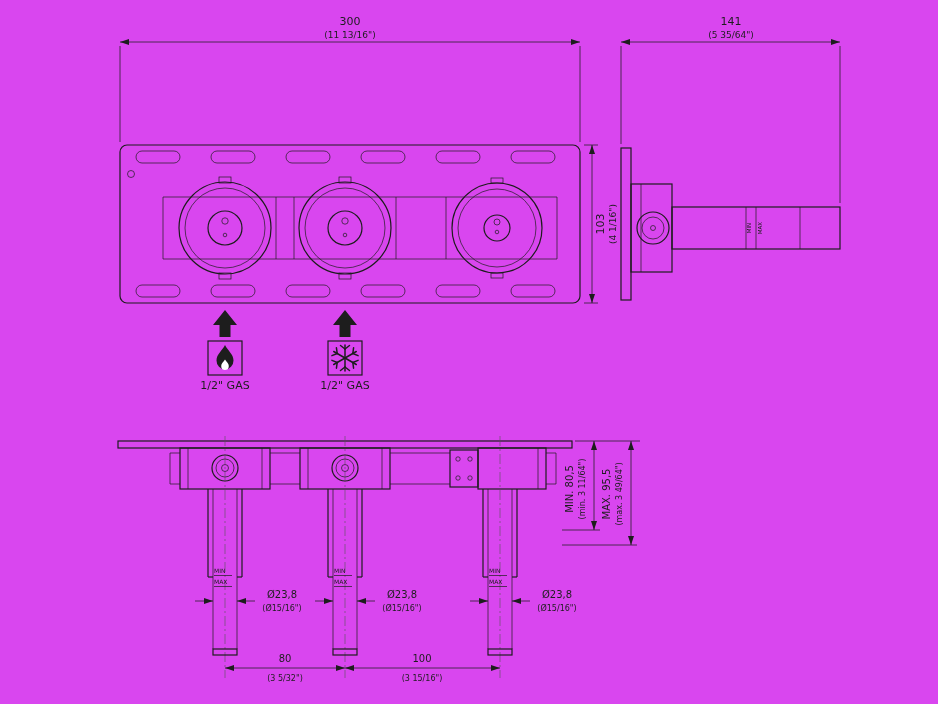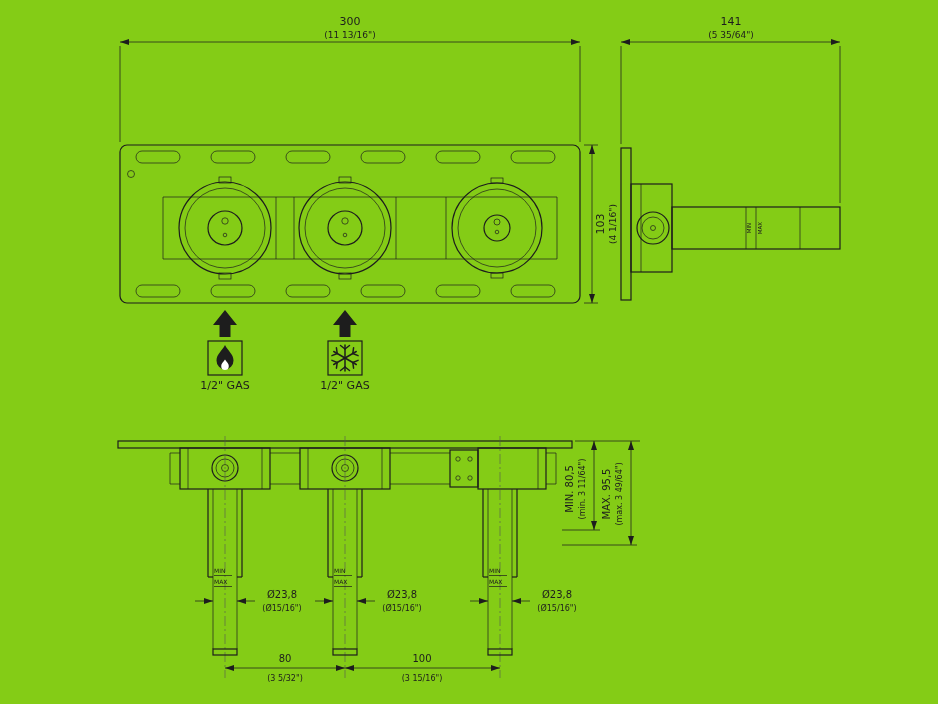--- a/index.html
+++ b/index.html
@@ -1,16 +1,16 @@
 <!DOCTYPE html>
 <html><head>
 <meta charset="utf-8">
 <style>
   html,body{margin:0;padding:0;background:#ffffff;}
-  .canvas{position:relative;width:938px;height:704px;background:#84cc16;overflow:hidden;}
+  .canvas{position:relative;width:938px;height:704px;background:#d946ef;overflow:hidden;}
   svg{display:block;}
   svg text{fill:#1d1d1d;font-family:"DejaVu Sans","Liberation Sans",sans-serif;}
   .ln{stroke:#1d1d1d;fill:none;stroke-width:1.2;}
   .lt{stroke:#1d1d1d;fill:none;stroke-width:0.7;}
   .dim{stroke:#1d1d1d;fill:none;stroke-width:0.75;}
   .cl{stroke:#555;fill:none;stroke-width:0.6;stroke-dasharray:10 3 2 3;}
   .blk{fill:#1d1d1d;stroke:none;}
 </style>
 </head>
 <body>

